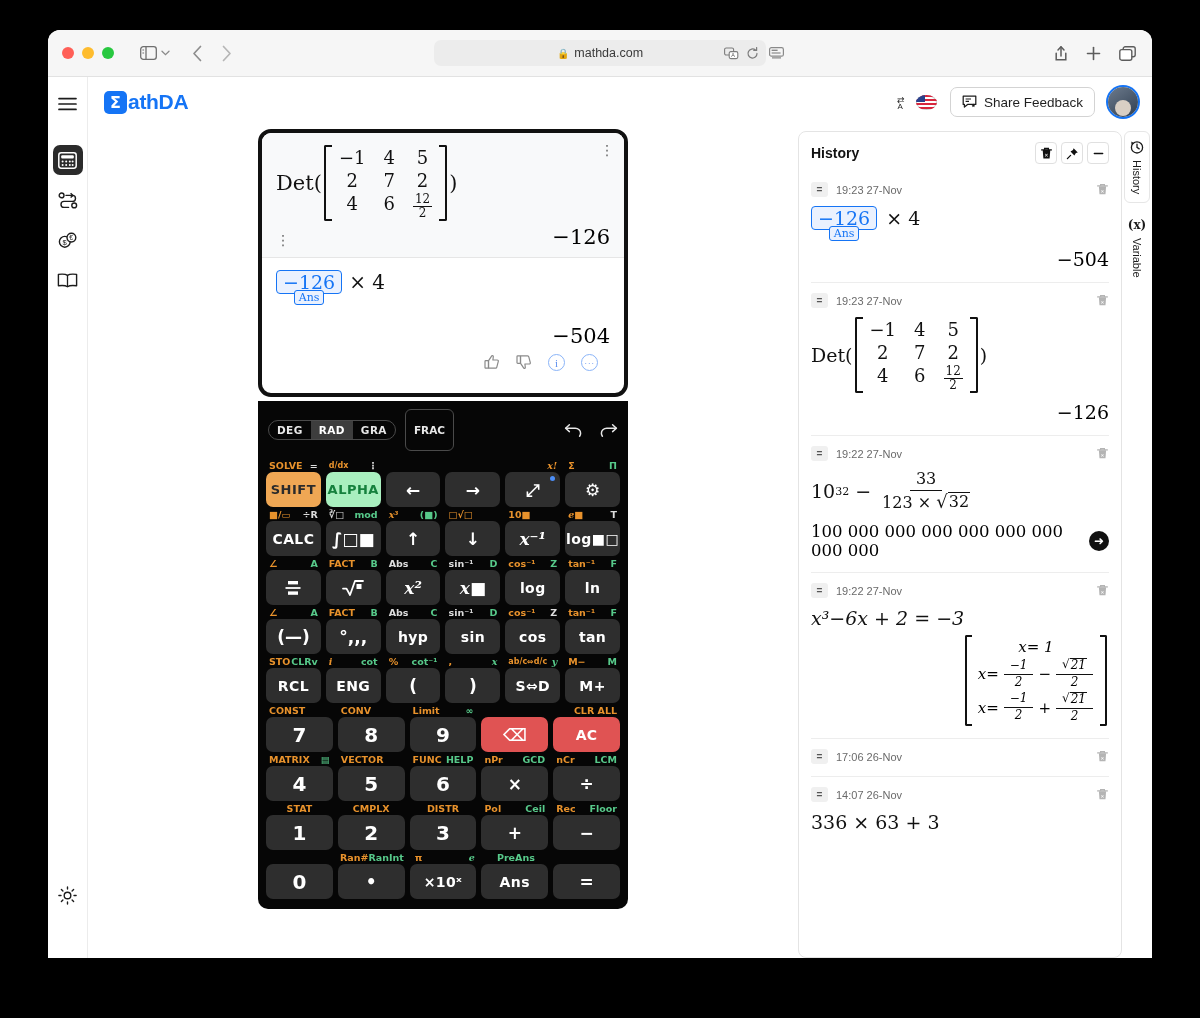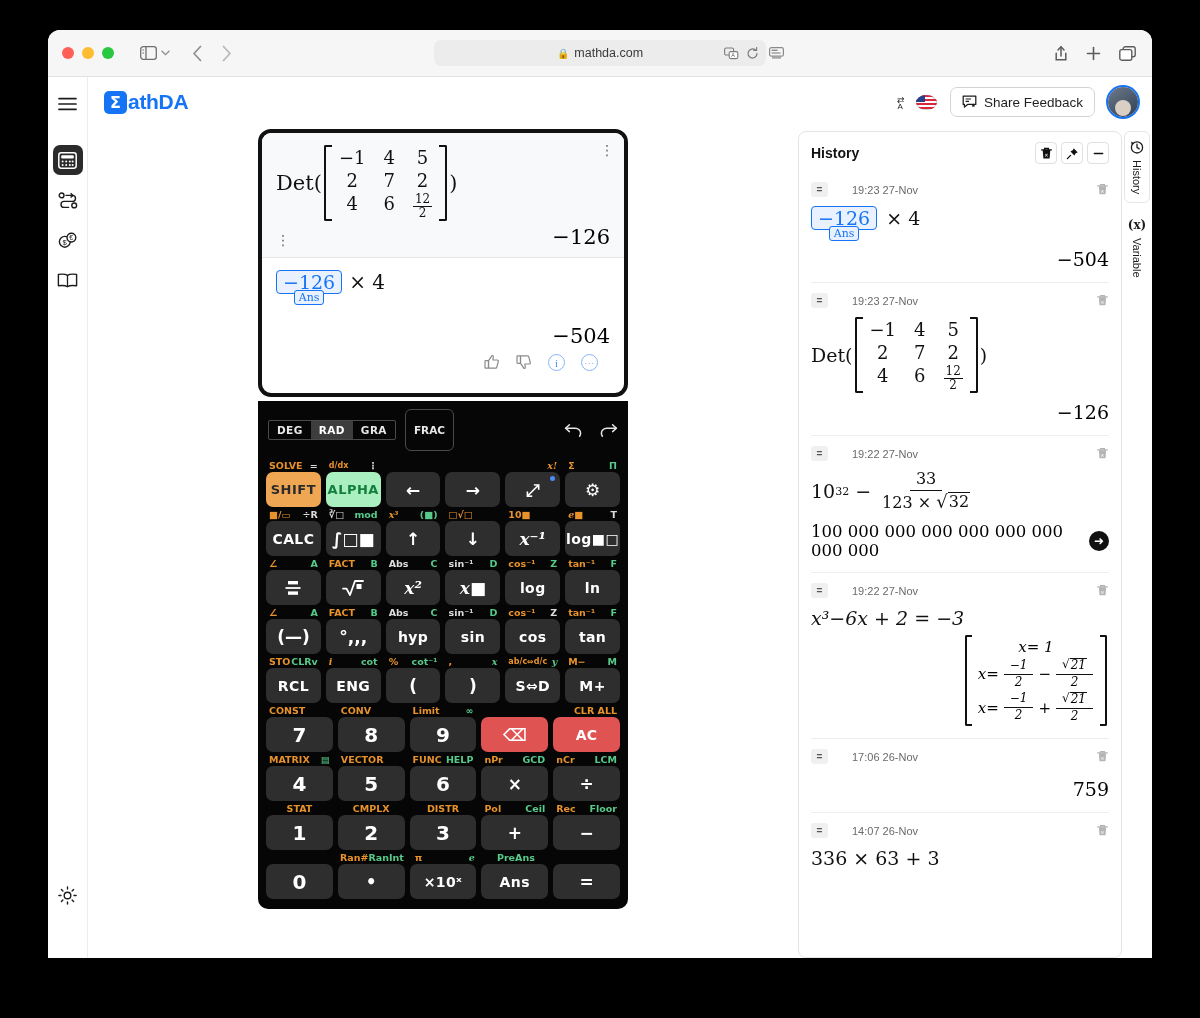--- a/index.html
+++ b/index.html
@@ -99,21 +99,21 @@
      font-size:18px; font-family:"DejaVu Serif",serif; text-align:center; }
   .frac { display:inline-flex; flex-direction:column; align-items:center; font-size:12px;
      line-height:1.05; vertical-align:middle;}
   .frac .n { border-bottom:1.2px solid #111; padding:0 2px; }
 
   
   .pad { background:#060606; border-radius:0 0 10px 10px; padding:6px 8px 10px;
      margin-top:4px; }
   .padtop { display:flex; align-items:center; justify-content:space-between;
      padding:2px 2px 7px; }
-  .mode { display:flex; border:1px solid #4a4a4a; border-radius:2px; overflow:hidden; }
+  .mode { display:flex; border:1px solid #4a4a4a; border-radius:10px; overflow:hidden; }
   .mode div { padding:3px 8px; font-size:10.5px; font-weight:700; color:#e8e8e8;
      letter-spacing:.4px; font-family:"DejaVu Sans", sans-serif; cursor:pointer;}
   .mode div.on { background:#3d3d3d; color:#fff; }
   .frac-btn { border:1px solid #4a4a4a; border-radius:6px; padding:14px 8px; margin-left:9px;
      font-size:10.5px; font-weight:700; color:#e8e8e8; font-family:"DejaVu Sans",sans-serif;
      cursor:pointer;}
   .undo { display:flex; gap:16px; color:#e6e6e6; font-size:17px; }
 
   .keyrow { display:grid; grid-template-columns:repeat(6,1fr); gap:5px; }
   .lblrow { display:grid; grid-template-columns:repeat(6,1fr); gap:5px; padding:2px 0 1px; }
@@ -142,21 +142,21 @@
   .hist-title { font-size:14px; font-weight:700; color:#111; }
   .hist-actions { margin-left:auto; display:flex; gap:4px; }
   .hbtn { width:22px;height:22px; border:1px solid #e0e0e0; border-radius:4px;
      display:flex;align-items:center;justify-content:center; background:#fff; cursor:pointer;
      font-size:12px; color:#111; }
   .hist-list { flex:1; overflow:hidden; padding:0 12px; }
   .hitem { border-bottom:1px solid #ededed; padding:10px 0 12px; }
   .hmeta { display:flex; align-items:center; gap:8px; }
   .eqchip { width:17px;height:15px; background:#f0f0f0; border-radius:3px; color:#555;
      display:flex;align-items:center;justify-content:center; font-size:10px; font-weight:700; }
-  .htime { font-size:11px; color:#6a6a6a;margin-left:16px; }
+  .htime { font-size:11px; color:#6a6a6a; }
   .htrash { margin-left:auto; color:#b4b4b4; font-size:13px; cursor:pointer; }
   .hexpr { font-family:"DejaVu Serif",serif; font-size:19px; color:#111; margin-top:9px;
      display:flex; align-items:center; flex-wrap:wrap; }
   .hres { text-align:right; font-family:"DejaVu Serif",serif; font-size:19px; margin-top:8px; }
   .bignum { font-family:"DejaVu Serif",serif; font-size:16.5px; display:flex;
      align-items:center; margin-top:10px; }
   .arrow-circ { width:20px;height:20px;border-radius:50%;background:#111;color:#fff;
      display:flex;align-items:center;justify-content:center; font-size:12px; flex:0 0 20px; }
   .sqrt { display:inline-flex; align-items:stretch; }
   .sqrt .rad { font-size:18px; }
@@ -913,21 +913,20 @@
                   <div class="htime">17:06 26-Nov</div>
                   <div class="htrash">
                     <svg width="13" height="13" viewBox="0 0 13 13">
                         <path d="M1.6 2.9h9.8" stroke="#b4b4b4" stroke-width="1.2" stroke-linecap="round"></path>
                         <path d="M4.6 2.9V1.6h3.8v1.3" fill="none" stroke="#b4b4b4" stroke-width="1.2"></path>
                         <path d="M2.9 3.2l.6 8h6l.6-8z" fill="#b4b4b4"></path>
                         <text x="4.4" y="9.6" font-size="4.6" fill="#fff" font-family="Liberation Sans">✕</text>
                       </svg>
                   </div>
                 </div>
-                <div class="hres" style="margin-top:14px">759</div>
               </div>
 
               <div class="hitem" style="border-bottom:none">
                 <div class="hmeta">
                   <div class="eqchip">=</div>
                   <div class="htime">14:07 26-Nov</div>
                   <div class="htrash">
                     <svg width="13" height="13" viewBox="0 0 13 13">
                         <path d="M1.6 2.9h9.8" stroke="#b4b4b4" stroke-width="1.2" stroke-linecap="round"></path>
                         <path d="M4.6 2.9V1.6h3.8v1.3" fill="none" stroke="#b4b4b4" stroke-width="1.2"></path>

